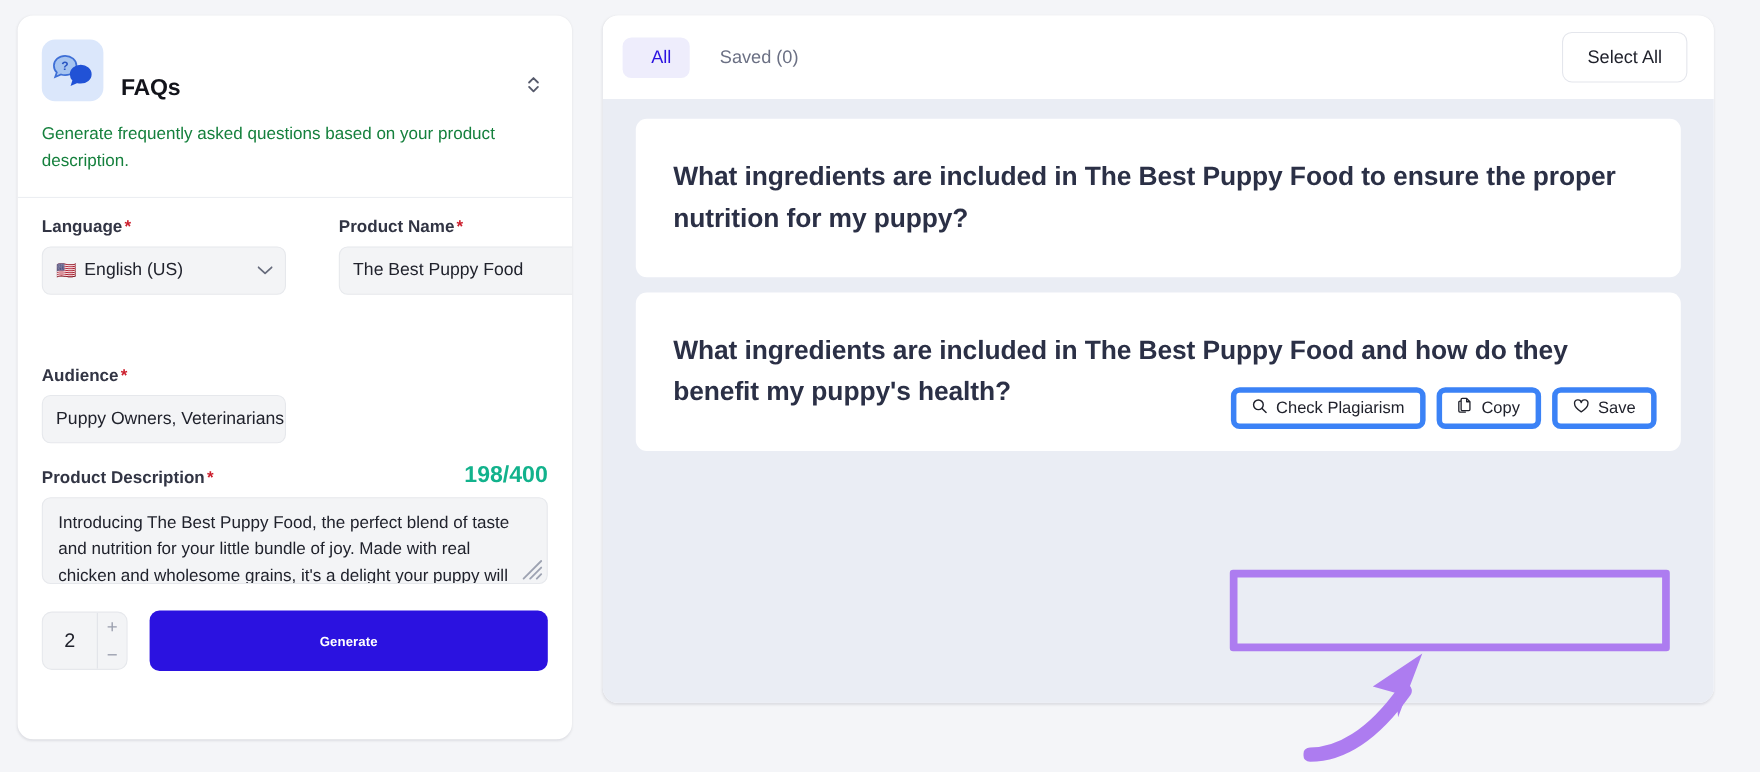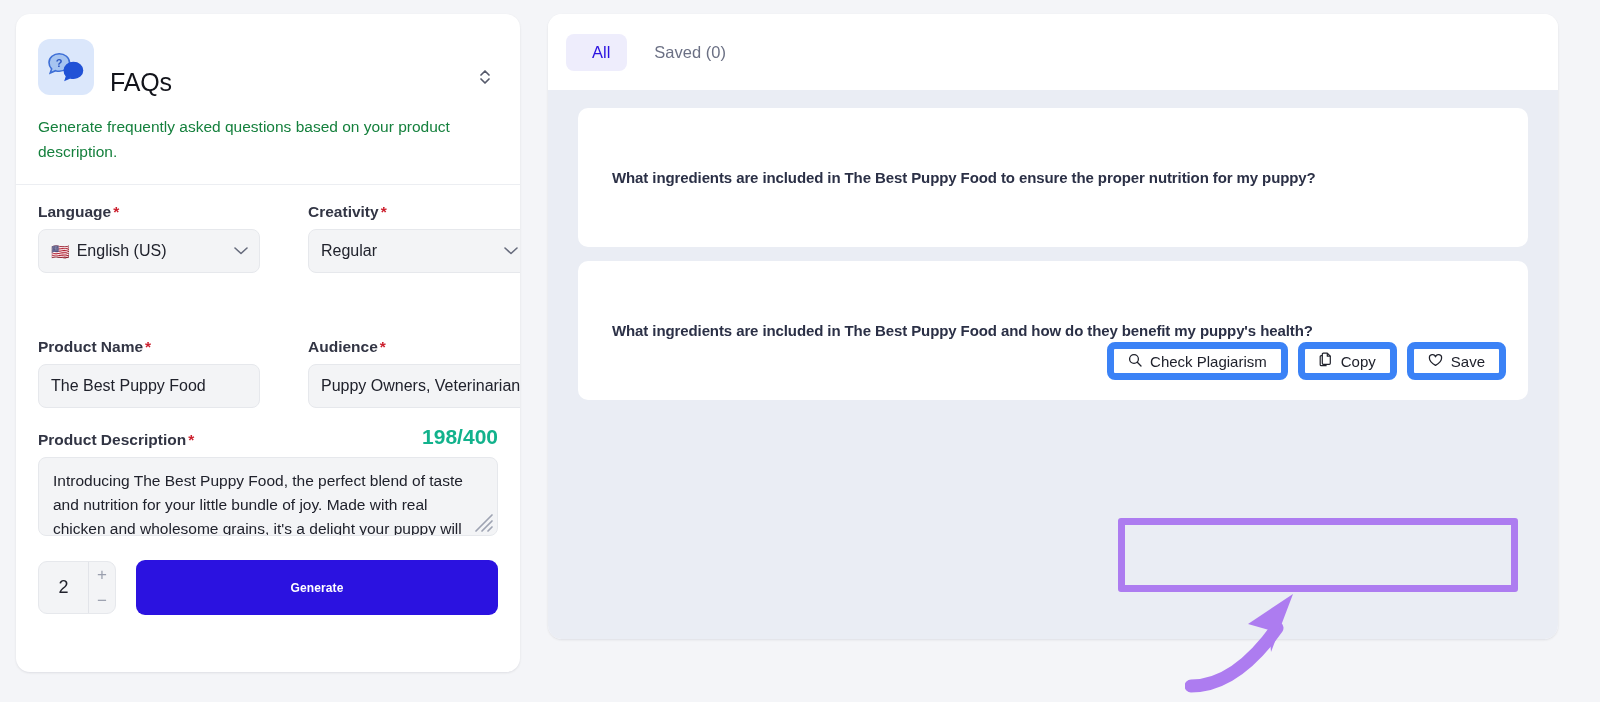--- a/index.html
+++ b/index.html
@@ -42,22 +42,22 @@
 
   .app-icon {
     width: 56px; height: 56px;
     border-radius: 12px;
     background: #dbe7fb;
     display: flex; align-items: center; justify-content: center;
     flex: 0 0 auto;
   }
 
   .panel-title {
-    font-size: 25px;
-    font-weight: normal;
+    font-size: 21px;
+    font-weight: bold;
     color: #12131a;
     letter-spacing: -0.2px;
     margin-top: 32px;
   }
 
   .collapse-btn {
     position: absolute;
     right: 22px; top: 48px;
     width: 26px; height: 30px;
     display: flex; align-items: center; justify-content: center;
@@ -263,39 +263,39 @@
     border-radius: 10px;
     padding: 34px 34px;
     margin-bottom: 14px;
     position: relative;
     min-height: 139px;
     display: flex;
     align-items: center;
   }
 
   .faq-text {
-    font-size: 15px;
+    font-size: 24px;
     font-weight: bold;
     line-height: 1.58;
     color: #2b3046;
     letter-spacing: -0.1px;
   }
 
   
   .actions {
     position: absolute;
     right: 22px;
     bottom: 20px;
     display: flex;
     gap: 10px;
   }
   .action-btn {
     height: 38px;
     padding: 0 14px;
-    border: 7px solid #3b82f6;
+    border: 5px solid #3b82f6;
     border-radius: 8px;
     background: #ffffff;
     font-size: 15px;
     color: #20222c;
     display: flex;
     align-items: center;
     gap: 8px;
     cursor: pointer;
     font-family: "Liberation Sans", sans-serif;
     white-space: nowrap;
@@ -363,33 +363,20 @@
             <span class="flag">🇺🇸</span>
             <span>English (US)</span>
             <span class="chev-down">
               <svg width="14" height="9" viewBox="0 0 14 9">
                   <path d="M1 1.5L7 7L13 1.5" fill="none" stroke="#666b7c" stroke-width="1.6" stroke-linecap="round" stroke-linejoin="round"></path>
                 </svg>
             </span>
           </div>
         </div>
 
-        <div class="field">
-          <label class="field-label">
-            <span>Creativity</span><span class="req">*</span>
-          </label>
-          <div class="select-box">
-            <span>Regular</span>
-            <span class="chev-down">
-              <svg width="14" height="9" viewBox="0 0 14 9">
-                  <path d="M1 1.5L7 7L13 1.5" fill="none" stroke="#666b7c" stroke-width="1.6" stroke-linecap="round" stroke-linejoin="round"></path>
-                </svg>
-            </span>
-          </div>
-        </div>
 
         <div class="field">
           <label class="field-label">
             <span>Product Name</span><span class="req">*</span>
           </label>
           <div class="text-box">
             <span>The Best Puppy Food</span>
           </div>
         </div>
 
@@ -432,20 +419,21 @@
       </div>
 
     </div>
   </div>
 
   <div class="right-card">
 
     <div class="results-head">
       <div class="tab active">All</div>
       <div class="tab">Saved (0)</div>
+      <button class="select-all-btn">Select All</button>
     </div>
 
     <div class="results-body">
 
       <div class="faq-card">
         <div class="faq-text">What ingredients are included in The Best Puppy Food to ensure the proper nutrition for my puppy?</div>
       </div>
 
 
       <div class="faq-card">

